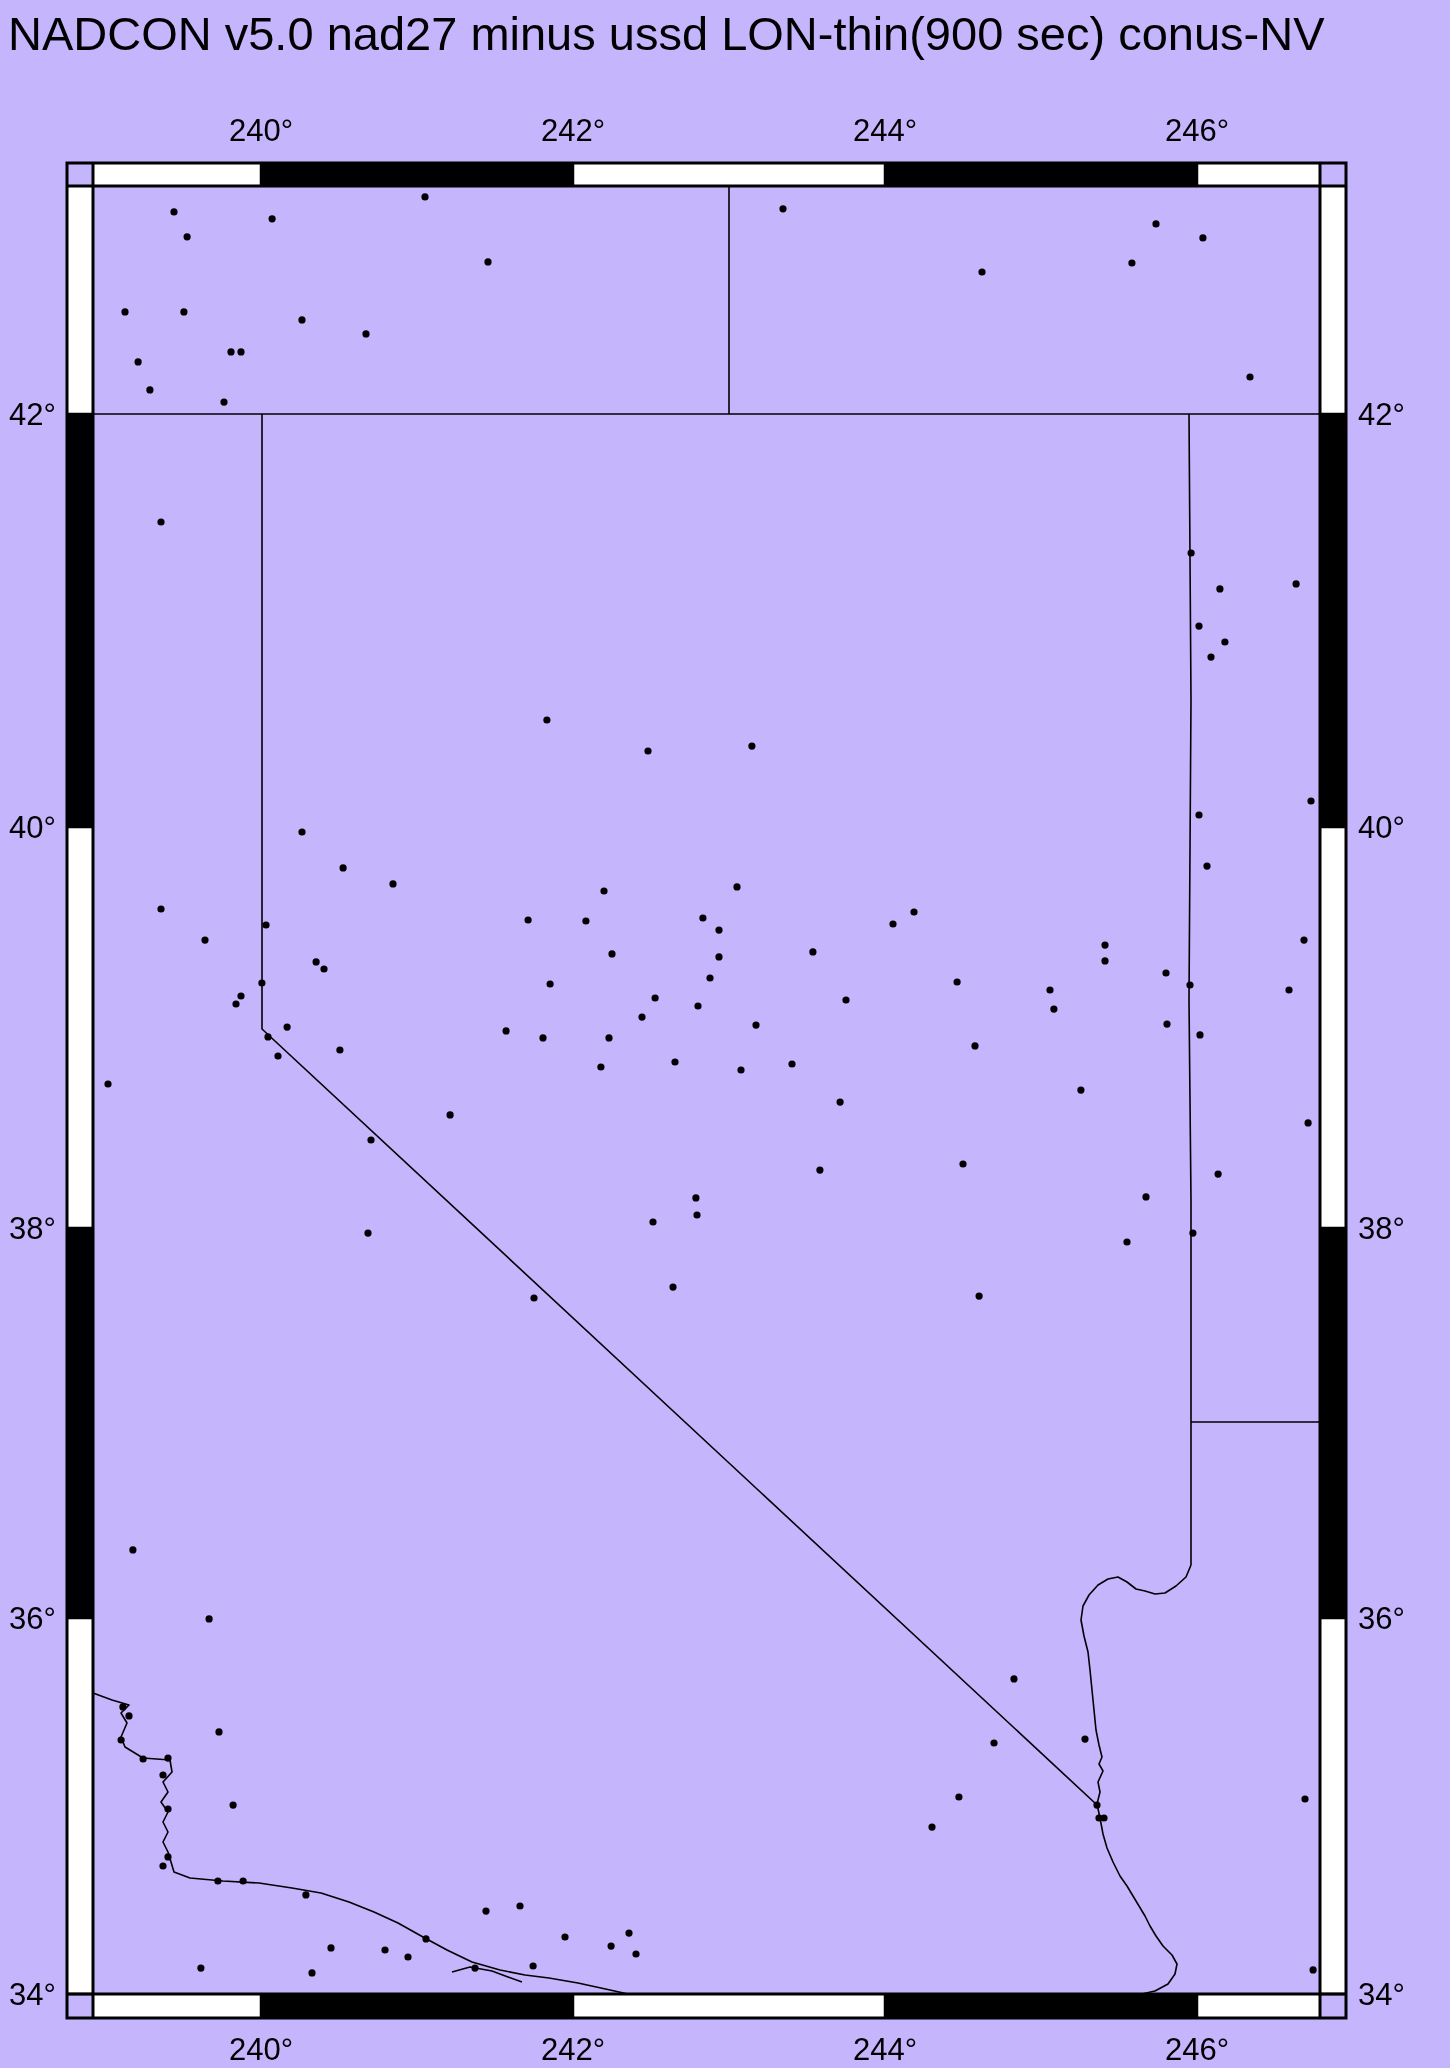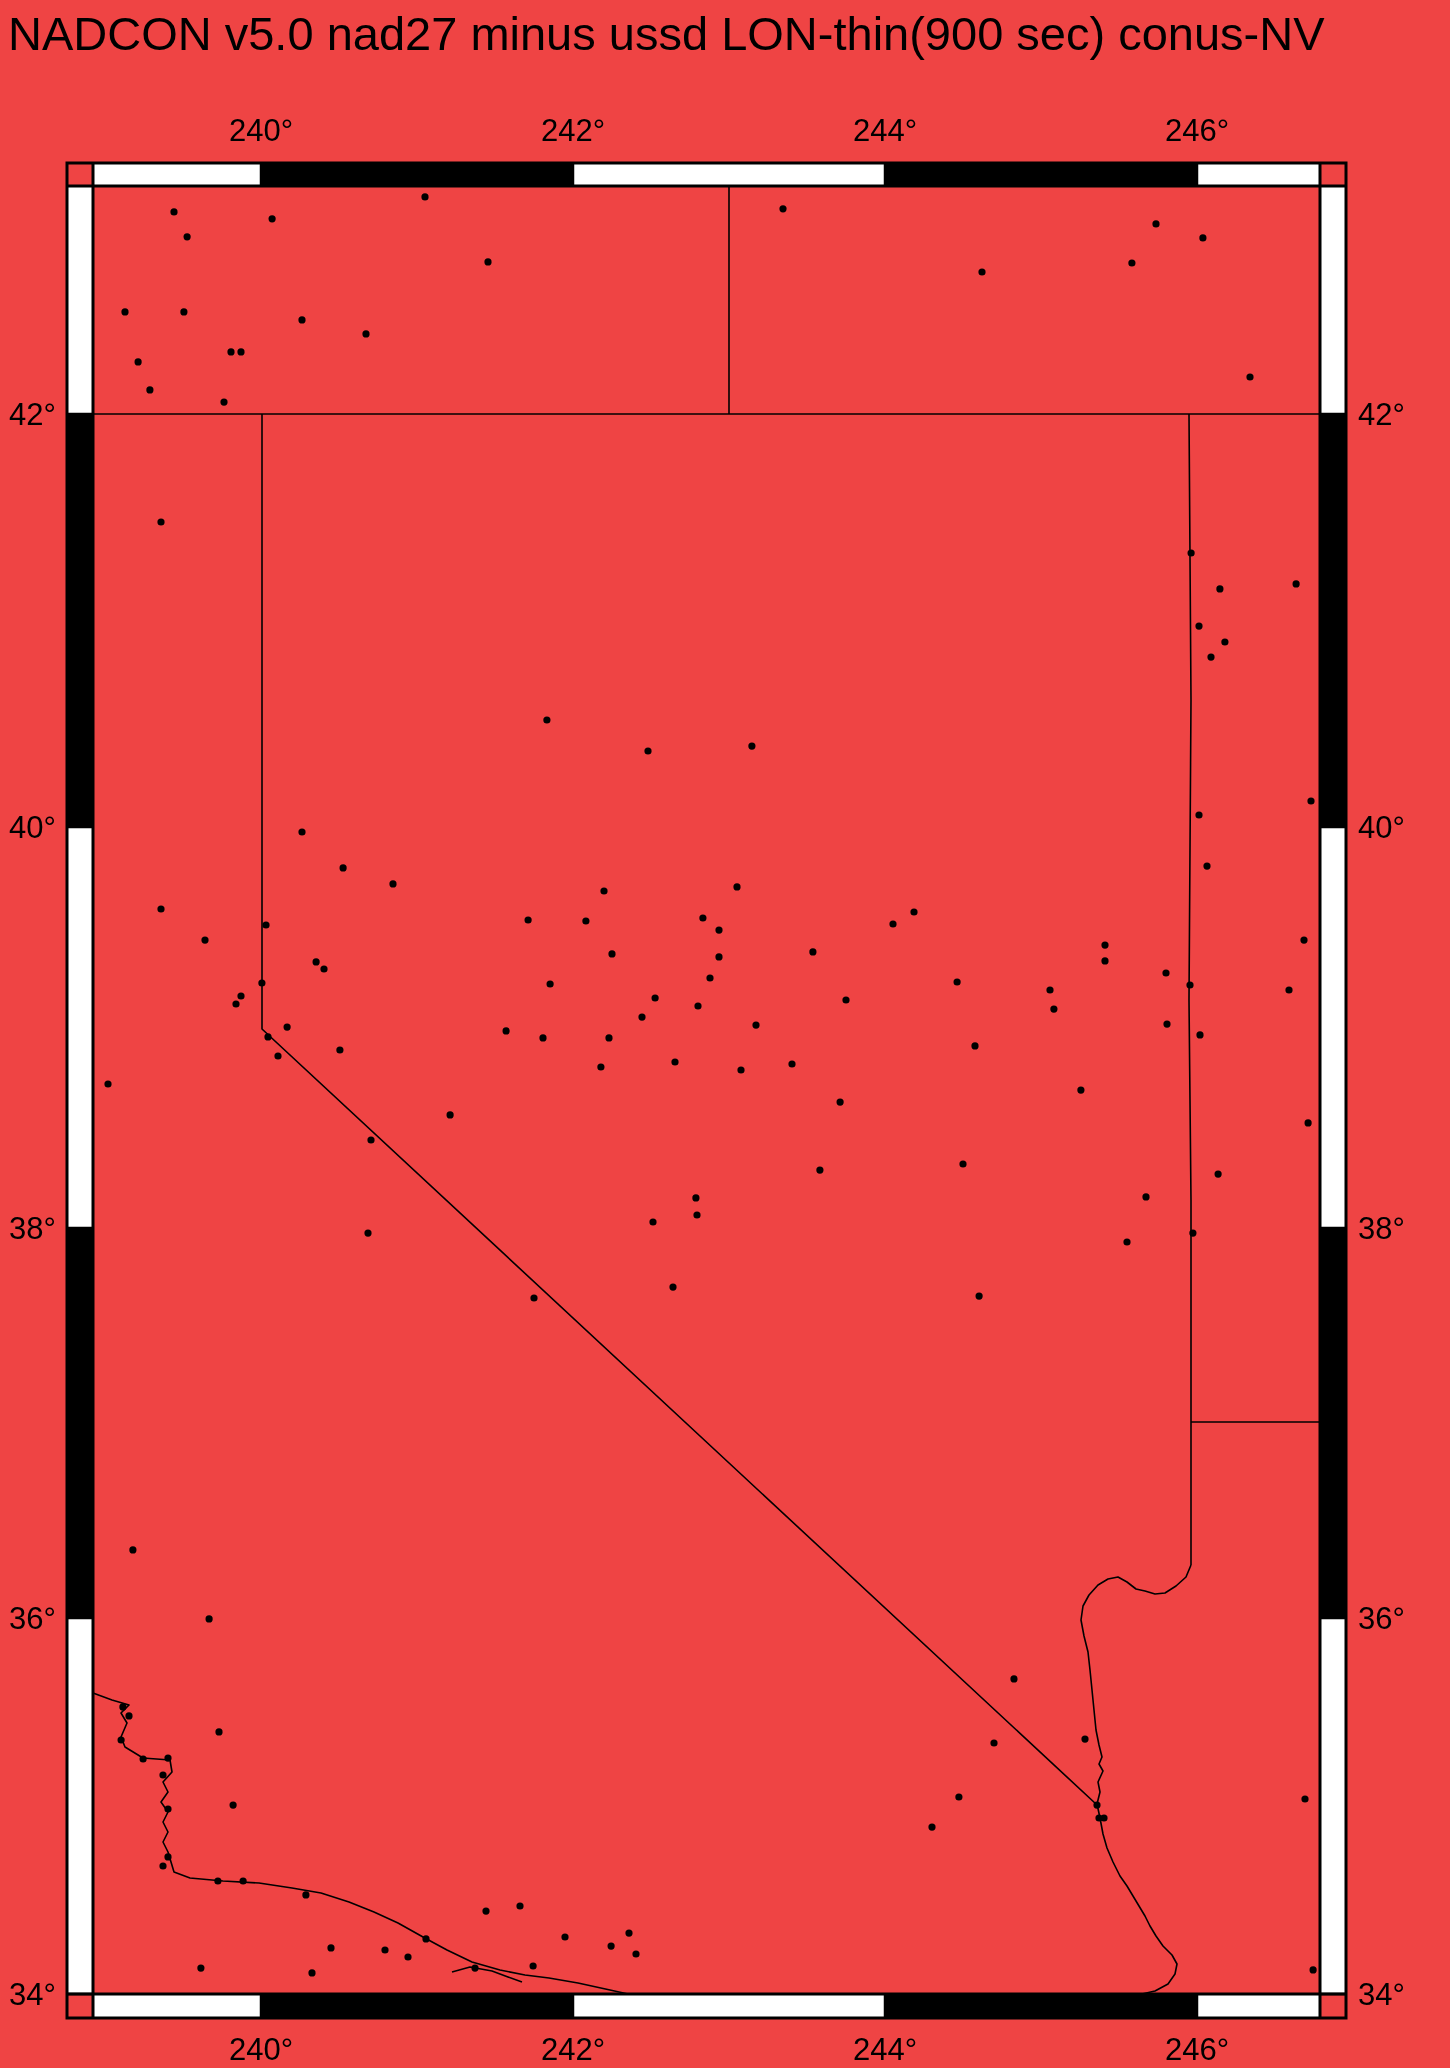--- a/index.html
+++ b/index.html
@@ -1,16 +1,16 @@
 <!DOCTYPE html>
 <html><head>
 <meta charset="utf-8">
 <style>
   html,body{margin:0;padding:0;background:#fff;}
-  .page{position:relative;width:1450px;height:2068px;background:#ef4444;overflow:hidden;
+  .page{position:relative;width:1450px;height:2068px;background:#c4b5fd;overflow:hidden;
         font-family:"Liberation Sans",sans-serif;}
   .plot-title{position:absolute;left:8px;top:6px;width:1440px;font-size:47px;
               color:#000;white-space:nowrap;letter-spacing:0px;}
   svg{position:absolute;left:0;top:0;}
   svg text{font-family:"Liberation Sans",sans-serif;}
 </style>
 </head>
 <body>
 
 <div class="page">

